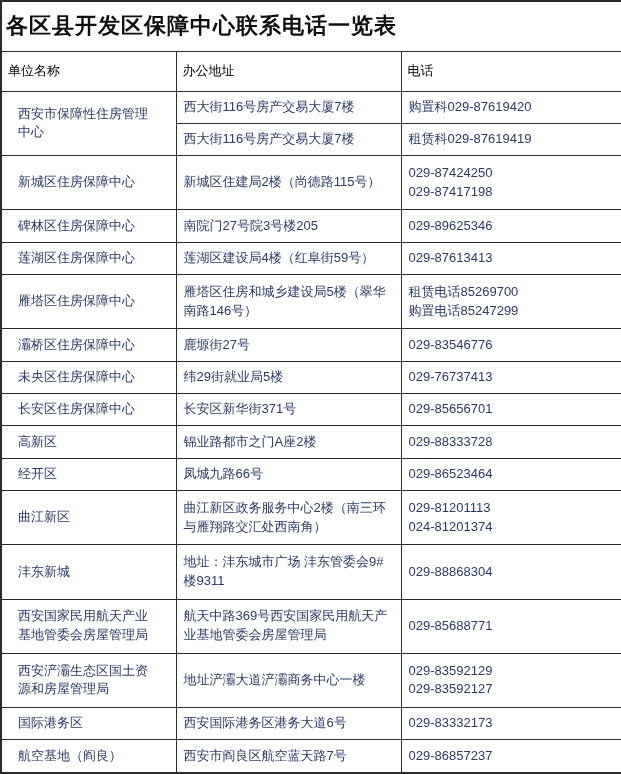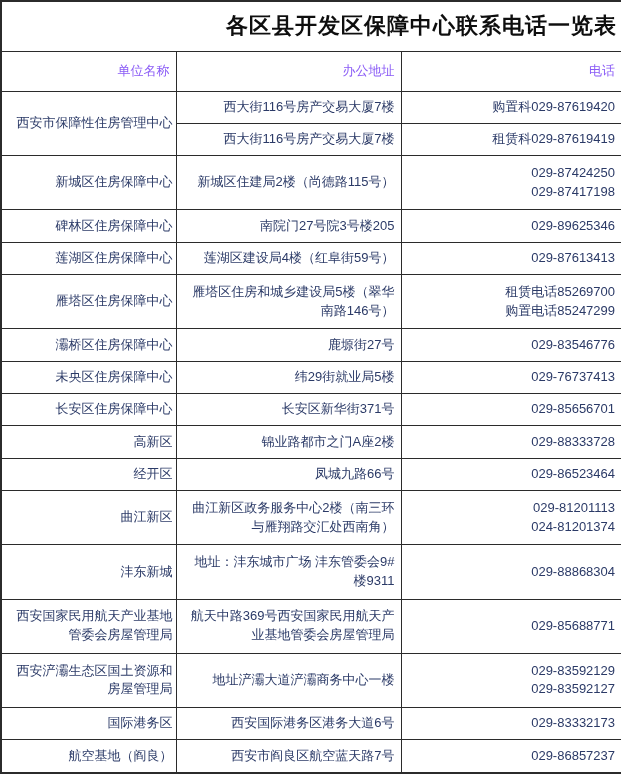--- a/index.html
+++ b/index.html
@@ -20,47 +20,47 @@
     border-collapse: collapse;
     table-layout: fixed;
     background: #ffffff;
     border: 2px solid #2b2b2b;
   }
   col.c-unit  { width: 175px; }
   col.c-addr  { width: 225px; }
   col.c-phone { width: 221px; }
   th, td {
     border: 1px solid #2b2b2b;
-    text-align: right;
+    text-align: left;
     vertical-align: middle;
     padding: 4px 6px;
     font-size: 13px;
     line-height: 1.45;
     color: #2b3a67;
     word-break: break-all;
     box-sizing: border-box;
   }
   td.title-cell {
     height: 50px;
     font-size: 22px;
     font-weight: bold;
     color: #0e0e0e;
     letter-spacing: 1px;
     padding: 6px 4px;
   }
   tr.header-row th {
     height: 40px;
     font-weight: normal;
-    color: #8b5cf6;
+    color: #000000;
   }
   td.phone-cell, td.addr-cell {
     white-space: pre-line;
     padding-left: 7px;
   }
-  td.unit-cell { padding: 4px 3px; }
+  td.unit-cell { padding: 4px 16px; }
 </style>
 </head>
 <body>
 
 <div class="sheet">
   <table class="contact-table">
     <colgroup>
       <col class="c-unit">
       <col class="c-addr">
       <col class="c-phone">

